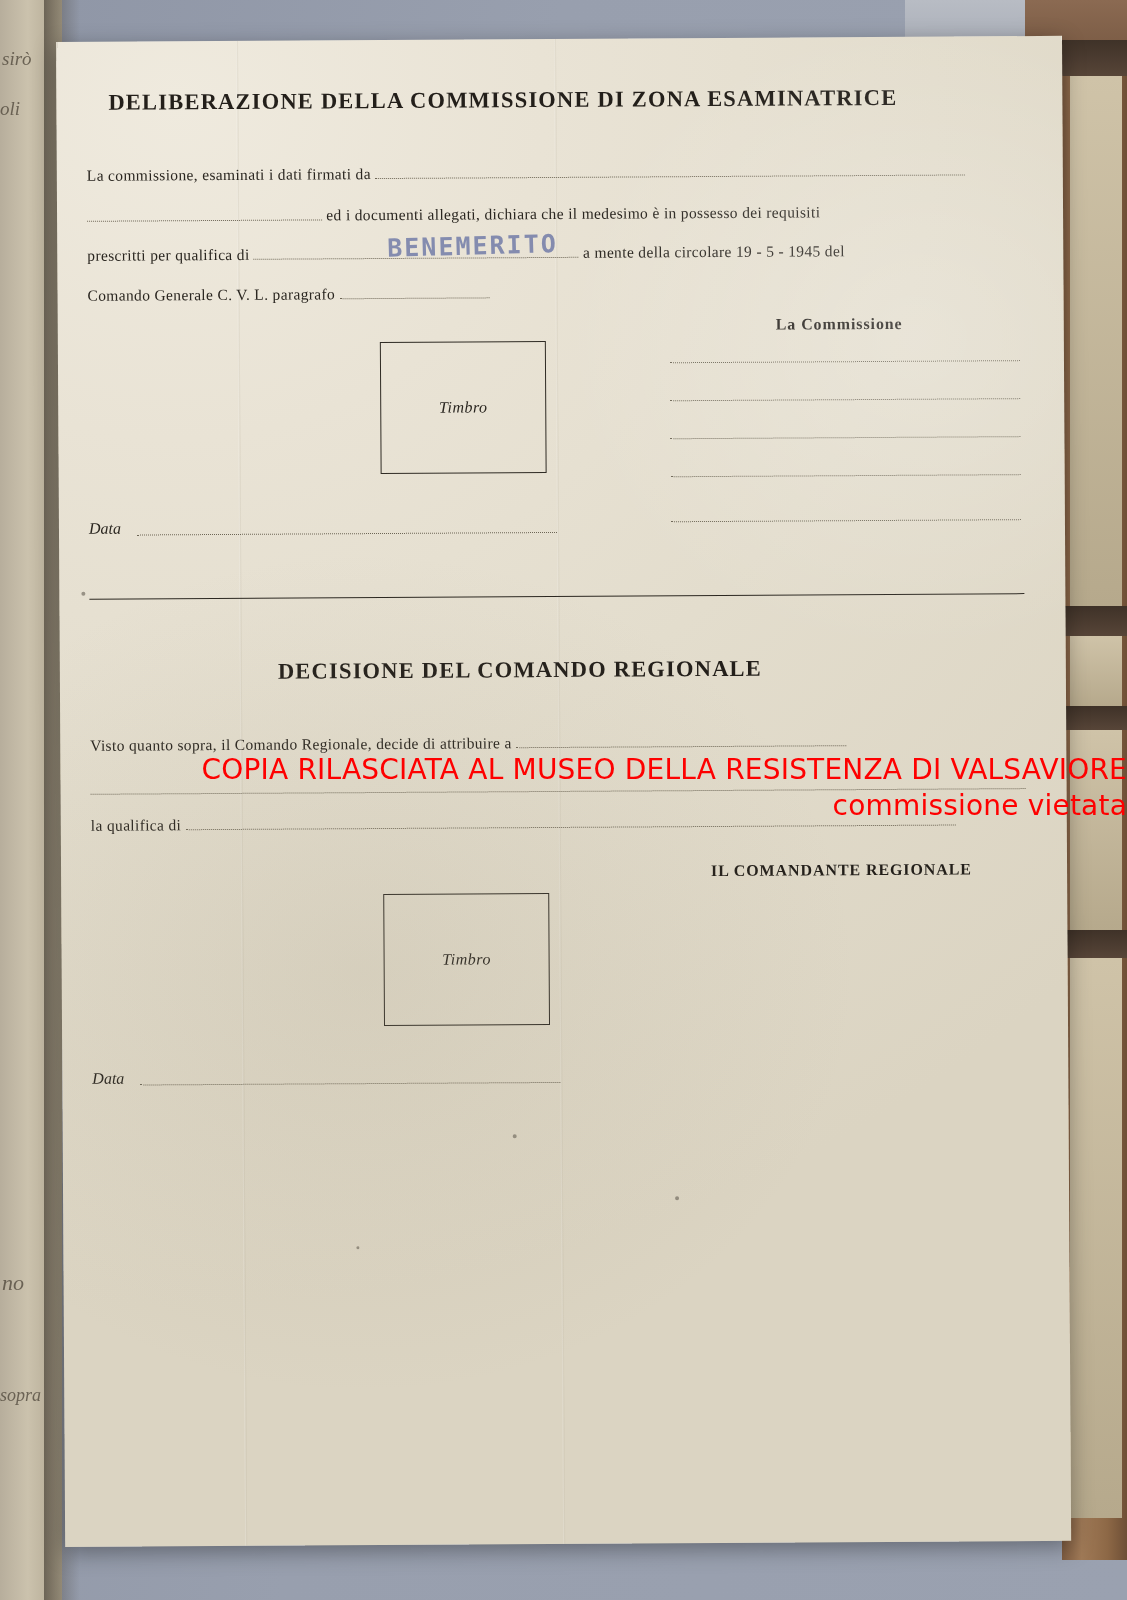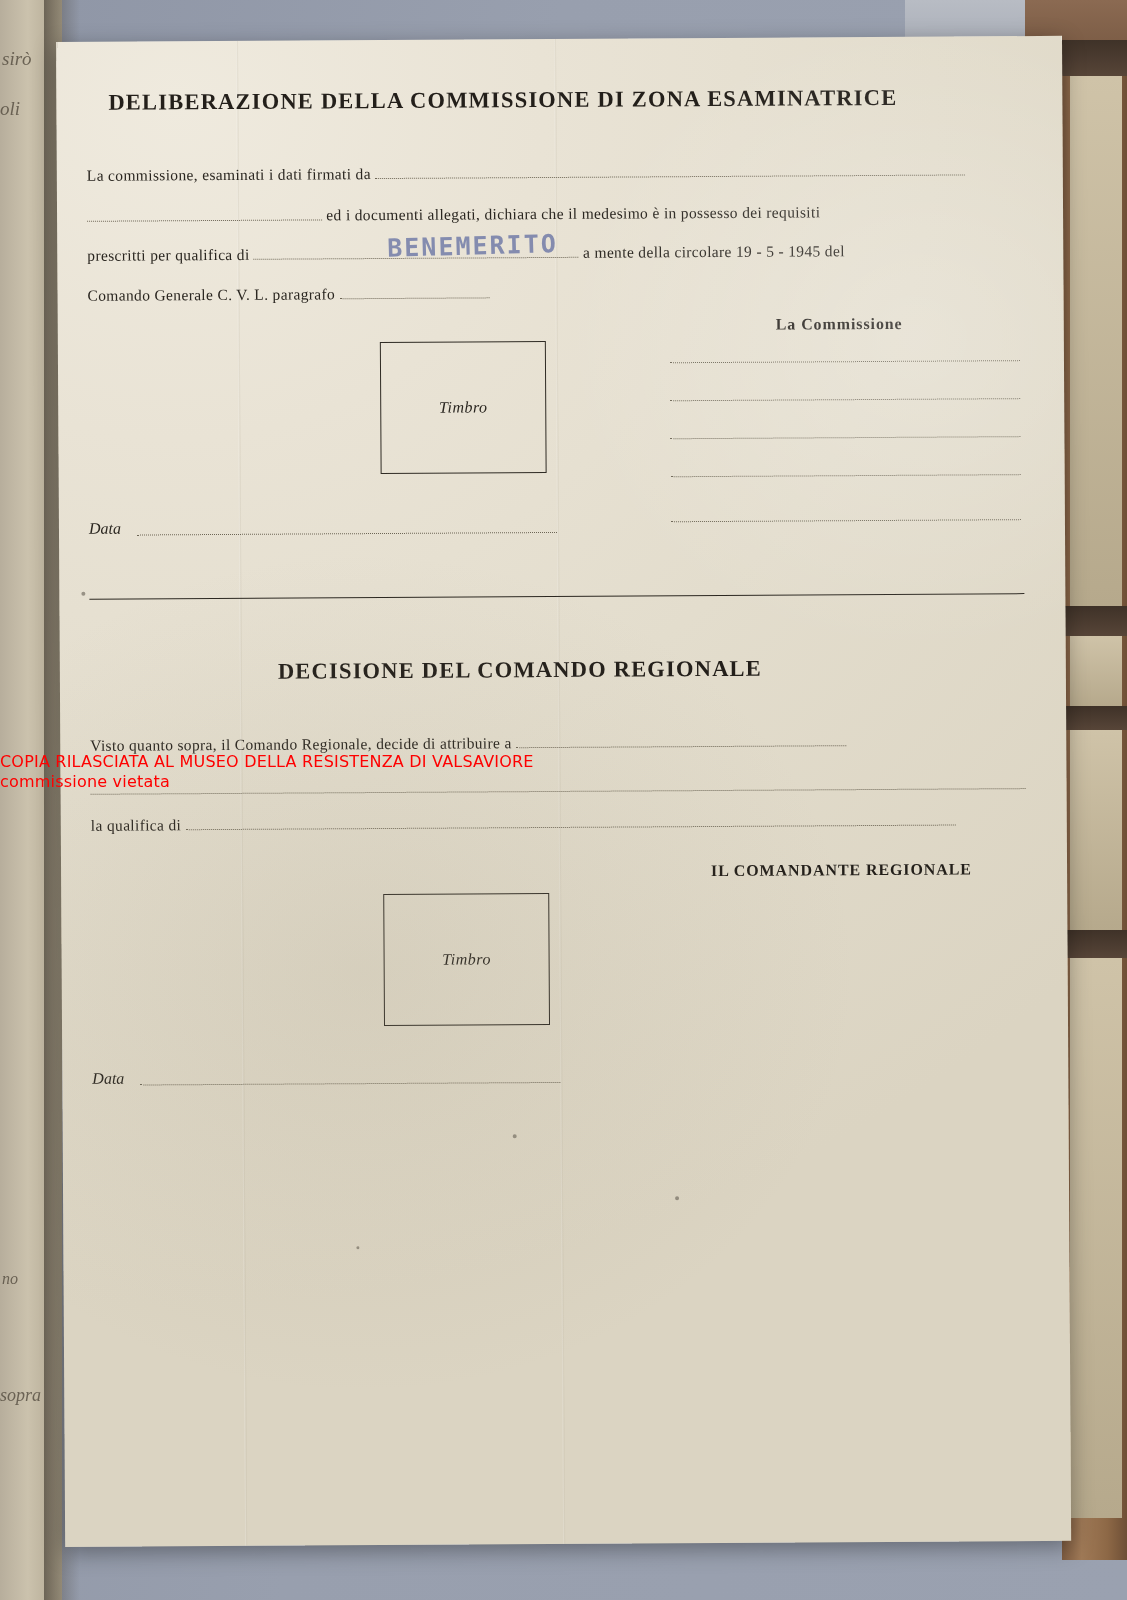--- a/index.html
+++ b/index.html
@@ -169,24 +169,24 @@
     font-size: 25px;
     letter-spacing: 2px;
     color: #5d6aa0;
     opacity: .72;
     transform: rotate(-1.2deg);
   }
 
   .watermark {
     position: absolute;
     left: 0; right: 0;
-    text-align: left;
+    text-align: right;
     color: #fe0000;
     font-family: "DejaVu Sans", sans-serif;
-    font-size: 16px;
+    font-size: 28px;
     line-height: 1.28;
     letter-spacing: .2px;
   }
 
   .speck {
     position: absolute;
     background: #4a443a;
     border-radius: 50%;
     opacity: .5;
   }
@@ -207,21 +207,21 @@
     <div class="page-edge" style="top:596px;height:70px;"></div>
     <div class="shelf" style="top:666px;height:24px;"></div>
     <div class="page-edge" style="top:690px;height:200px;"></div>
     <div class="shelf" style="top:890px;height:28px;"></div>
     <div class="page-edge" style="top:918px;height:560px;"></div>
   </div>
 
   <div class="left-book">
     <span class="ln" style="left:2px; top:48px; font-size:19px;">sirò</span>
     <span class="ln" style="left:0px; top:78px; font-size:19px;margin-top:20px;">oli</span>
-    <span class="ln" style="left:2px; top:1270px; font-size:16px;">no</span>
+    <span class="ln" style="left:2px; top:1270px; font-size:22px;">no</span>
     <span class="ln" style="left:0px; top:1385px; font-size:18px;">sopra</span>
   </div>
   <div class="spine-shadow"></div>
 
   <div class="sheet">
     <div class="crease" style="left:180px; top:0; width:2px; height:1505px; opacity:.5;"></div>
     <div class="crease" style="left:498px; top:0; width:2px; height:1505px; opacity:.45;"></div>
 
     <div class="content">
 

